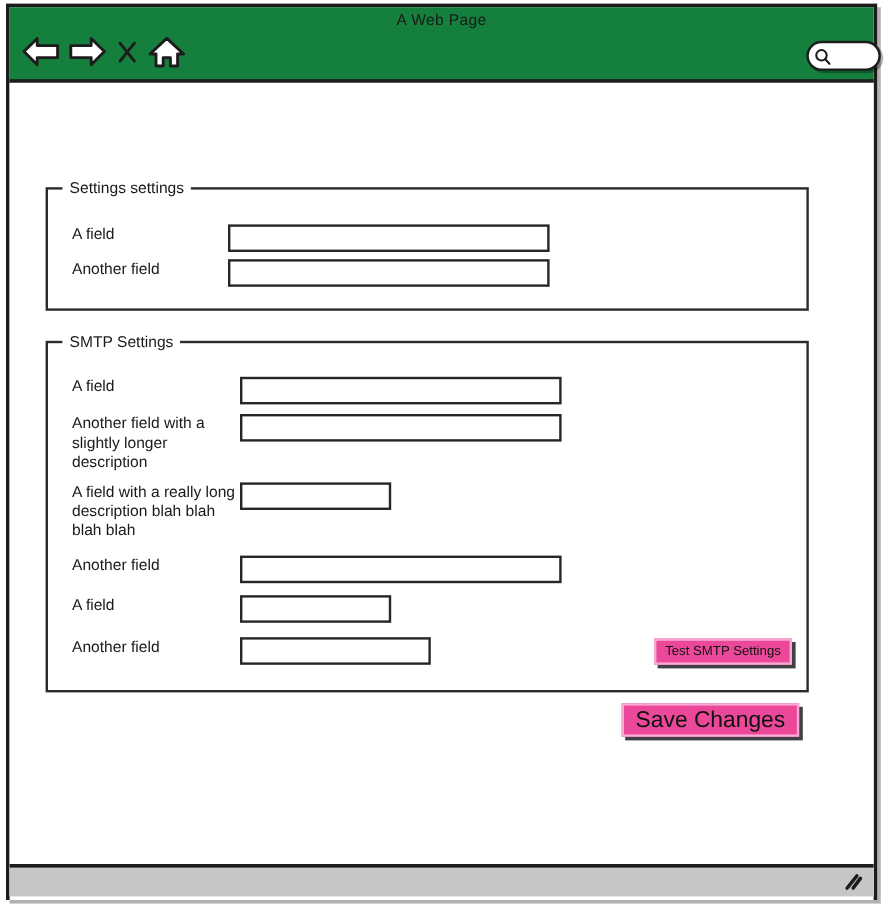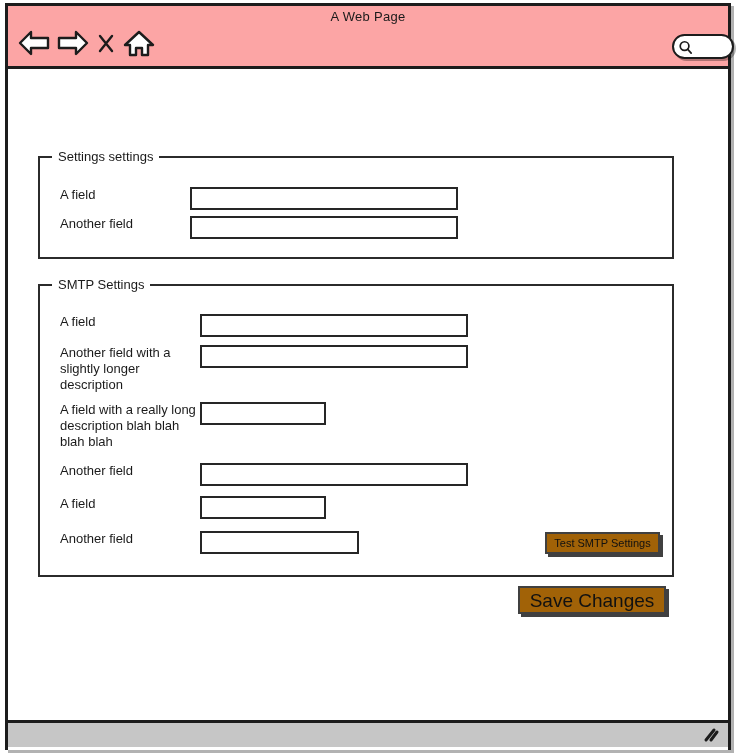--- a/index.html
+++ b/index.html
@@ -24,21 +24,21 @@
     height: 747px;
     border: 3px solid #1c1c1c;
     box-sizing: border-box;
     background: #ffffff;
     box-shadow: 3px 3px 0 rgba(0,0,0,0.30);
   }
 
   #browser-toolbar {
     position: relative;
     height: 63px;
-    background: #fca5a5;
+    background: #15803d;
     border-bottom: 3px solid #1c1c1c;
     box-sizing: border-box;
   }
 
   #window-title {
     position: absolute;
     left: 0;
     right: 0;
     top: 3px;
     text-align: center;
@@ -170,22 +170,22 @@
   #row-smtp-3 { left: 20px; top: 177px; }
   #row-smtp-4 { left: 20px; top: 210px; }
   #row-smtp-5 { left: 20px; top: 245px; }
   .smtp-label { width: 140px; }
   .w-long   { width: 268px; }
   .w-short  { width: 126px; }
   .w-medium { width: 159px; }
 
   
   .btn {
-    background: #a16207;
-    border: 2px solid #404040;
+    background: #ec4899;
+    border: 2px solid #f9a8d4;
     box-sizing: border-box;
     text-align: center;
     color: #111111;
     box-shadow: 3px 3px 0 rgba(0,0,0,0.75);
     white-space: nowrap;
   }
   #btn-test-smtp {
     position: absolute;
     left: 505px;
     top: 246px;

